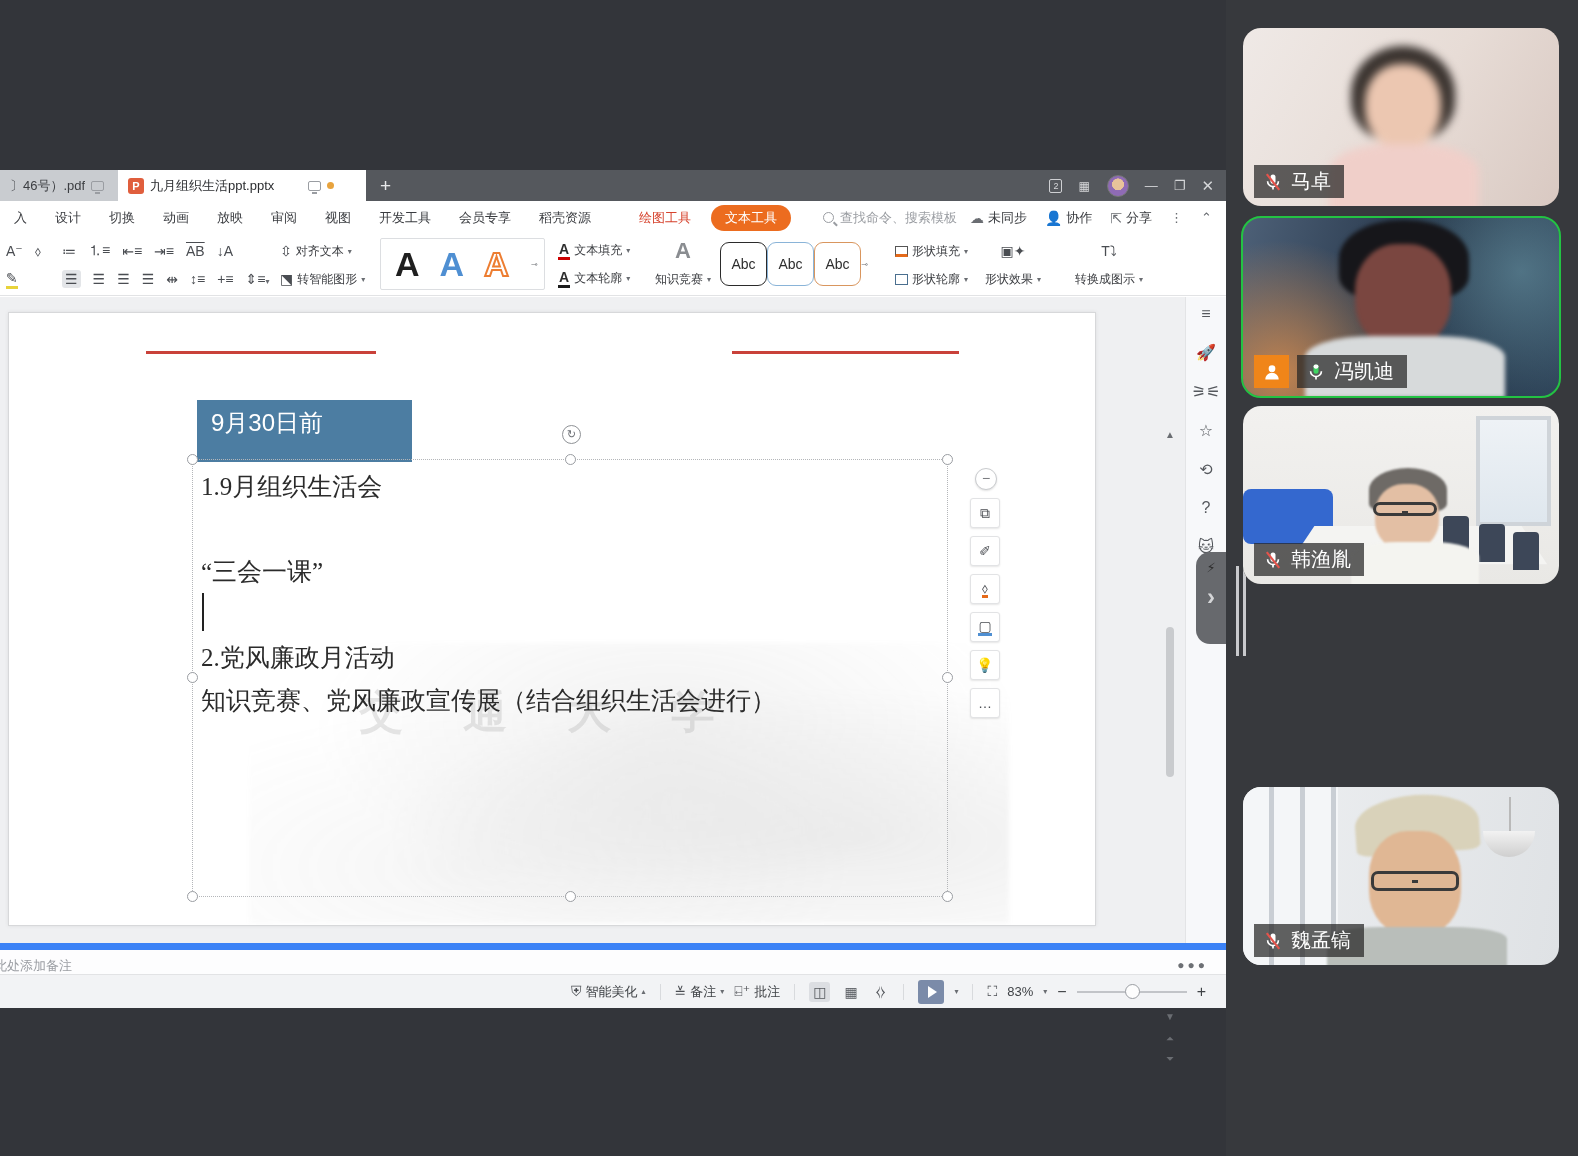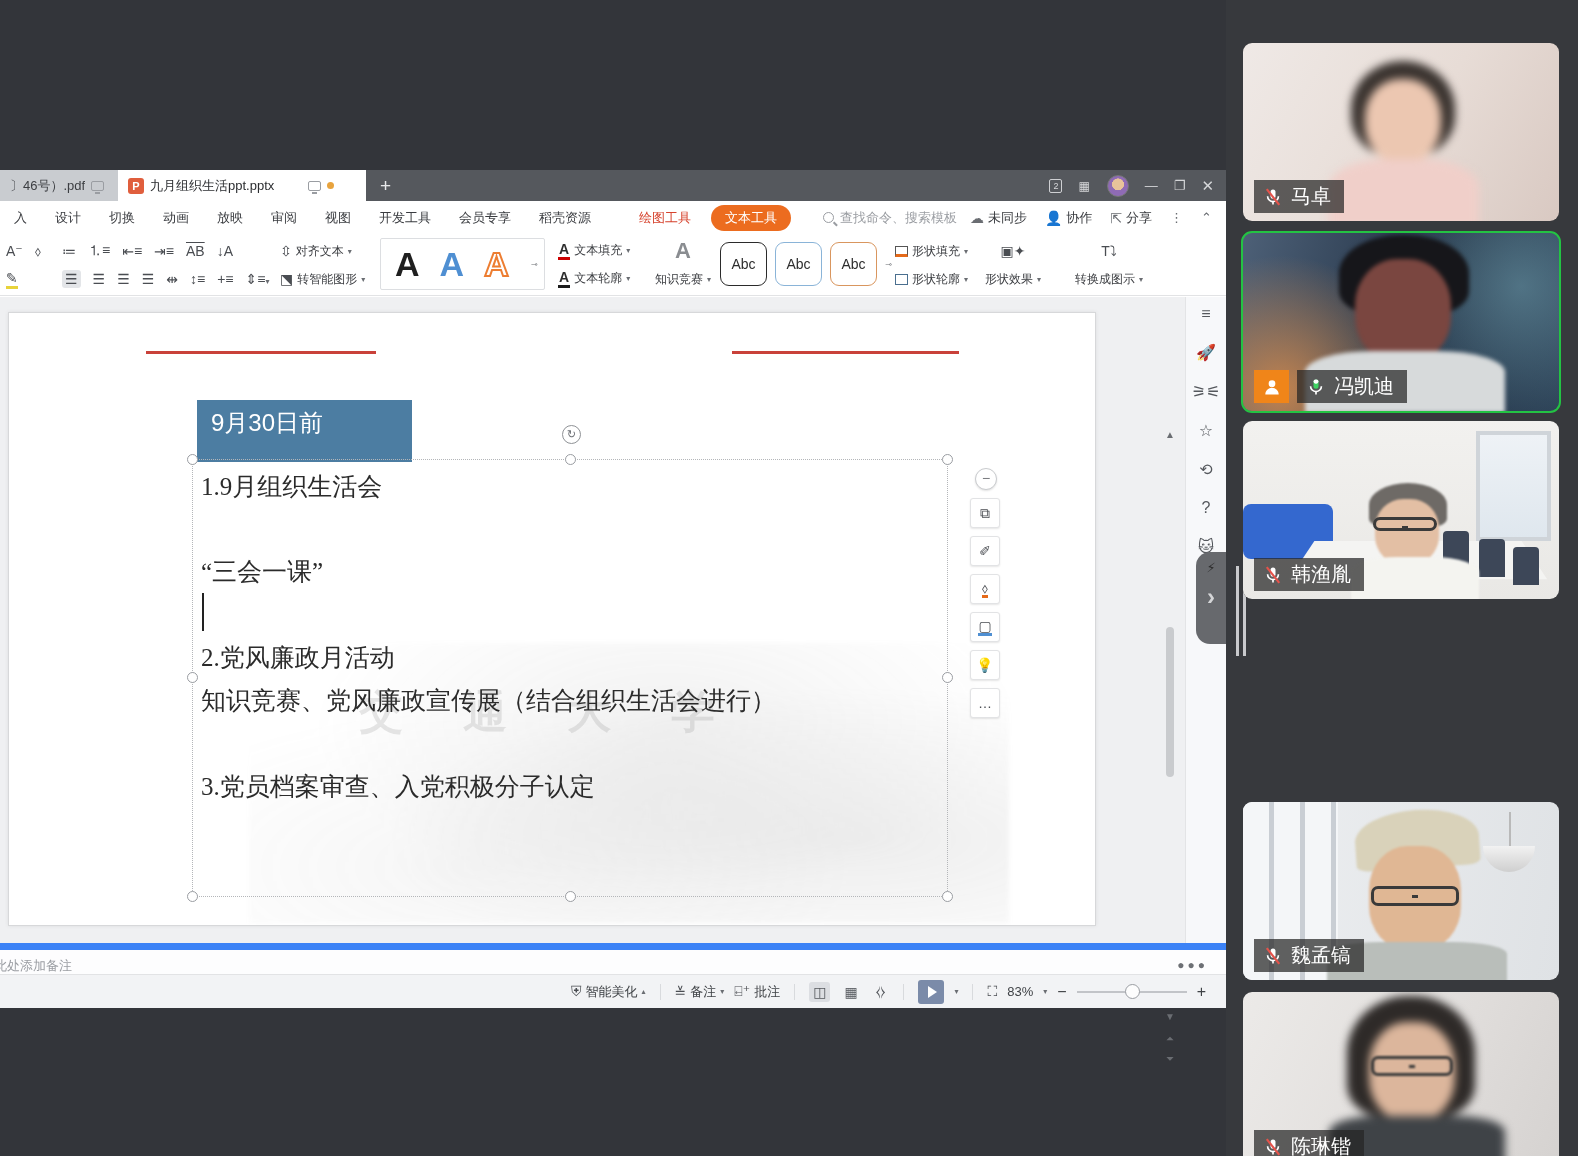--- a/index.html
+++ b/index.html
@@ -112,21 +112,21 @@
 
   
   .win-controls { margin-left:auto; display:flex; align-items:center; gap:16px; padding-right:12px; color:#d6d7d9; font-size:13px; }
   .wc-box { border:1.5px solid #cfd0d3; border-radius:2px; font-size:9px; padding:0 3px; line-height:12px; }
   .avatar-mini { width:22px; height:22px; border-radius:50%; background:radial-gradient(circle at 50% 42%, #e8c39a 0 38%, #8f6bb5 40%); border:1px solid #777; }
 
   
   #meet { position:absolute; right:0; top:0; width:352px; height:1156px; background:#37393d; }
   .drag-handle { position:absolute; left:10px; top:566px; width:12px; height:90px; display:flex; gap:4px; }
   .drag-handle i { display:block; width:3px; height:100%; background:#c8c9cc; }
-  .tile { position:absolute; left:17px; width:316px; height:178px; border-radius:9px; overflow:hidden; background:#202124;margin-top:15px; }
+  .tile { position:absolute; left:17px; width:316px; height:178px; border-radius:18px; overflow:hidden; background:#202124; }
   .tile.speaking { outline:3px solid #23c343; outline-offset:-1px; }
   .vbg { position:absolute; inset:0; }
   .person { position:absolute; inset:0; filter:blur(2px); }
   .person .hair,.person .face,.person .torso { position:absolute; }
   .badge { position:absolute; left:11px; bottom:8px; height:33px; background:rgba(38,38,38,.72); display:flex; align-items:center; gap:8px; padding:0 13px 0 9px; color:#fff; font-size:20px; white-space:nowrap; }
   .host-badge { position:absolute; left:11px; bottom:8px; width:35px; height:33px; background:#f08519; display:flex; align-items:center; justify-content:center; }
   .badge.with-host { left:54px; }
 
   
   .sofa { position:absolute; left:0; bottom:40px; width:90px; height:55px; background:#3468cf; border-radius:8px; }
@@ -263,21 +263,21 @@
             <span class="caret">▾</span>
         </div>
       </div>
       <div class="tb-abs tb-grid2" style="left:655px; top:4px; justify-items:center;">
         <span style="font-size:22px; font-weight:bold; color:#8a8d91;">A</span>
         <div class="lblrow">
           <span>知识竞赛</span>
             <span class="caret">▾</span>
         </div>
       </div>
-      <div class="tb-abs" style="left:720px; top:8px; display:flex; gap:8px;">
+      <div class="tb-abs" style="left:720px; top:8px; display:flex; gap:0;">
         <span class="abc-box" style="border:1.6px solid #2b2b2b;">Abc</span>
         <span class="abc-box" style="border:1.6px solid #8ab4d8;">Abc</span>
         <span class="abc-box" style="border:1.6px solid #d9965e;">Abc</span>
         <span class="caret" style="align-self:center;">⊸</span>
       </div>
       <div class="tb-abs tb-grid2" style="left:895px; top:4px;">
         <div class="lblrow">
           <span class="shape-ico fill"></span>
           <span>形状填充</span>
             <span class="caret">▾</span>
@@ -324,21 +324,20 @@
         <div class="handle" style="left:933px; top:359px;"></div>
         <div class="handle" style="left:178px; top:578px;"></div>
         <div class="handle" style="left:556px; top:578px;"></div>
         <div class="handle" style="left:933px; top:578px;"></div>
 
         <div class="slide-text" style="top:157px;">1.9月组织生活会</div>
         <div class="slide-text" style="top:242px;">“三会一课”</div>
         <div class="cursor-caret"></div>
         <div class="slide-text" style="top:328px;">2.党风廉政月活动</div>
         <div class="slide-text" style="top:371px;">知识竞赛、党风廉政宣传展（结合组织生活会进行）</div>
-        <div class="slide-text" style="top:457px;">3.党员档案审查、入党积极分子认定</div>
 
         <div class="float-tools">
           <div class="ft-min">−</div>
           <div class="ft-btn">⧉</div>
           <div class="ft-btn">✐</div>
           <div class="ft-btn">
               <span class="ub">⬨</span>
             </div>
           <div class="ft-btn">
               <span class="ubb">▢</span>
@@ -503,32 +502,14 @@
         <svg width="20" height="20" viewBox="0 0 24 24">
           <rect x="9" y="3" width="6" height="11" rx="3" fill="#fff"></rect>
           <path d="M5.5 11a6.5 6.5 0 0 0 13 0" stroke="#fff" stroke-width="2" fill="none"></path>
           <line x1="12" y1="17.5" x2="12" y2="21" stroke="#fff" stroke-width="2"></line>
           <line x1="4.5" y1="2.5" x2="19.5" y2="21.5" stroke="#e5534b" stroke-width="2.6"></line>
         </svg>
         <span>魏孟镐</span>
       </div>
     </div>
 
-    <div class="tile" style="top:977px; height:179px;">
-      <div class="vbg" style="background:linear-gradient(115deg,#eceae8 0%,#e0dddb 60%,#d5d2d0 100%);"></div>
-      <div class="person" style="filter:blur(4px);">
-        <div class="hair" style="left:104px; top:4px; width:128px; height:120px; background:#2e2a28; border-radius:48% 48% 26% 26%;"></div>
-        <div class="face" style="left:126px; top:30px; width:86px; height:100px; background:#dcb69c; border-radius:44%;"></div>
-        <div class="torso" style="left:86px; top:124px; width:176px; height:56px; background:#3f4347; border-radius:28% 28% 0 0;"></div>
-      </div>
-      <div class="glasses" style="left:128px; top:64px; width:82px; height:20px; filter:blur(1px);"></div>
-      <div class="badge">
-        <svg width="20" height="20" viewBox="0 0 24 24">
-          <rect x="9" y="3" width="6" height="11" rx="3" fill="#fff"></rect>
-          <path d="M5.5 11a6.5 6.5 0 0 0 13 0" stroke="#fff" stroke-width="2" fill="none"></path>
-          <line x1="12" y1="17.5" x2="12" y2="21" stroke="#fff" stroke-width="2"></line>
-          <line x1="4.5" y1="2.5" x2="19.5" y2="21.5" stroke="#e5534b" stroke-width="2.6"></line>
-        </svg>
-        <span>陈琳锴</span>
-      </div>
-    </div>
   </div>
 </div>
 
 </body></html>

